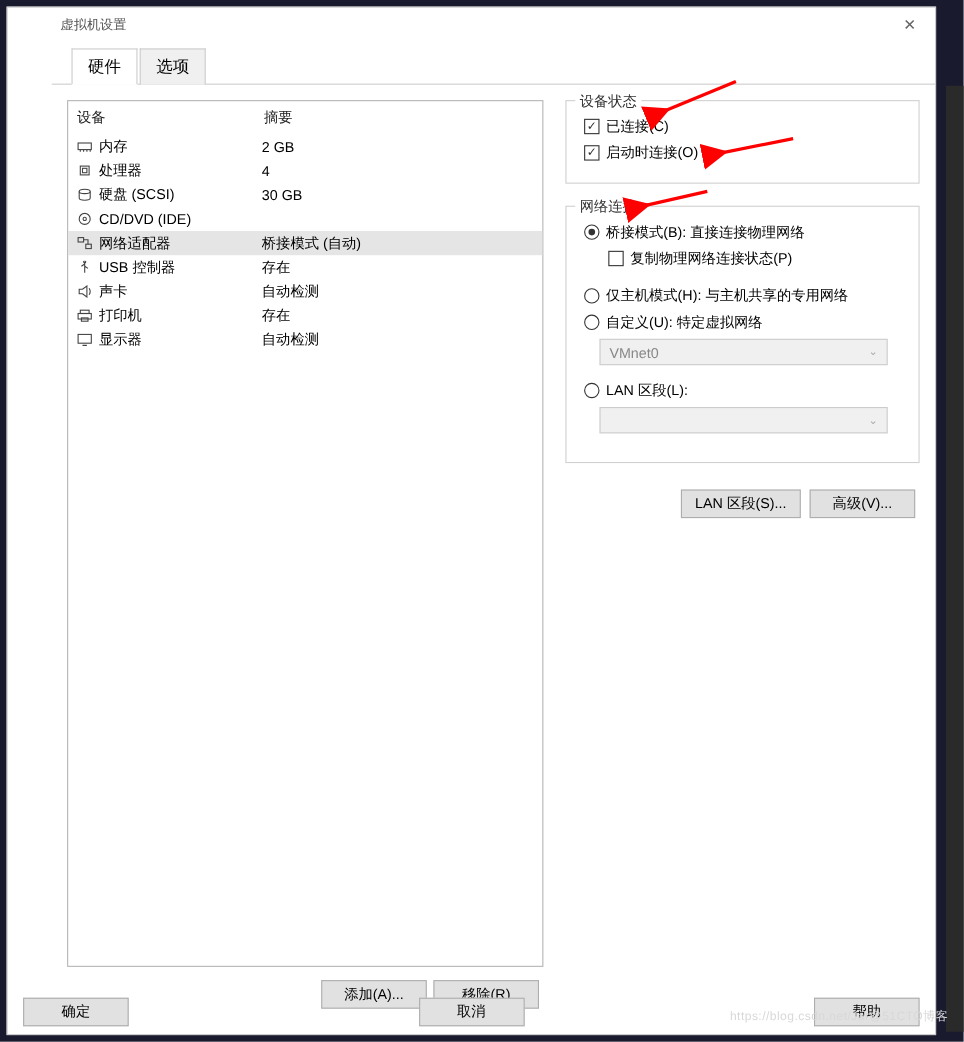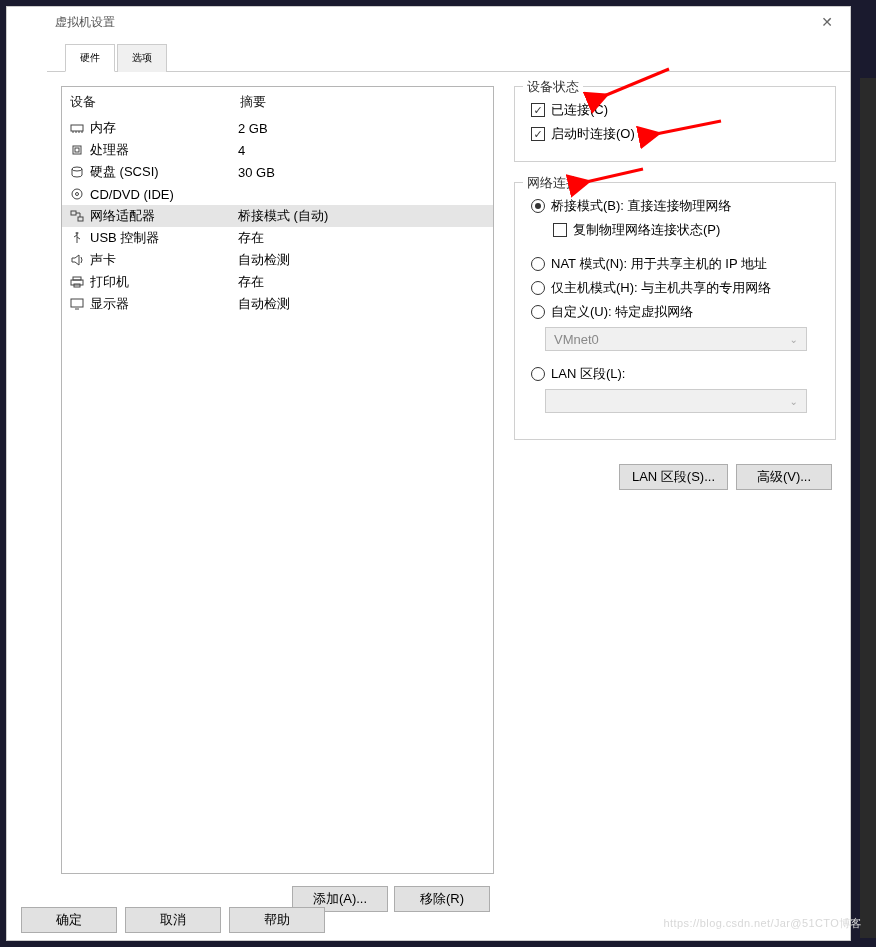--- a/index.html
+++ b/index.html
@@ -12,21 +12,21 @@
 .titlebar {
   height: 30px; display: flex; align-items: center; justify-content: space-between;
   padding: 0 8px; font-size: 12px; color: #555;
 }
 .titlebar .close { width: 30px; text-align: center; font-size: 14px; color: #666; }
 
 .tab-strip {
   display: flex; padding: 6px 12px 0 18px; border-bottom: 1px solid #cccccc;
 }
 .tab {
-  padding: 6px 14px 6px 14px; font-size: 10px; border: 1px solid #cccccc;
+  padding: 6px 14px 6px 14px; font-size: 15px; border: 1px solid #cccccc;
   border-bottom: none; background: #f0f0f0; margin-right: 2px; position: relative; top: 1px;
 }
 .tab.active { background: #ffffff; border-bottom: 1px solid #fff; }
 
 .content {
   display: flex; padding: 14px 14px 8px 14px; gap: 20px; height: 852px;
 }
 
 .left-pane { width: 433px; display: flex; flex-direction: column; }
 .device-list {
@@ -81,21 +81,21 @@
 .right-buttons { display: flex; justify-content: flex-end; gap: 8px; padding: 4px; }
 
 .btn {
   min-width: 96px; height: 26px; border: 1px solid #adadad; background: #e1e1e1;
   font-size: 13px; display: inline-flex; align-items: center; justify-content: center;
   padding: 0 12px;
 }
 
 .footer {
   position: absolute; bottom: 0; left: 0; right: 0; height: 42px;
-  display: flex; align-items: center; justify-content: flex-start; gap: 8px;
+  display: flex; align-items: center; justify-content: space-between; gap: 8px;
   padding: 0 14px; border-top: 1px solid transparent;
 }
 
 
 .arrow { position: absolute; pointer-events: none; }
 .arrow svg { overflow: visible; }
 
 
 .ico svg { width: 14px; height: 12px; }
 .ico svg * { fill: none; stroke: #444; stroke-width: 1; }
@@ -281,26 +281,20 @@
         </div>
         <div class="checkbox-row sub-row">
           <span class="cbx">
               <span class="chk" id="chk3"></span>
             </span>
           <span>复制物理网络连接状态(P)</span>
         </div>
 
         <div style="height:10px"></div>
 
-        <div class="radio-row">
-          <span class="rdo">
-              <span id="rdo-nat"></span>
-            </span>
-          <span>NAT 模式(N): 用于共享主机的 IP 地址</span>
-        </div>
         <div class="radio-row">
           <span class="rdo">
               <span id="rdo-host"></span>
             </span>
           <span>仅主机模式(H): 与主机共享的专用网络</span>
         </div>
         <div class="radio-row">
           <span class="rdo">
               <span id="rdo-custom"></span>
             </span>

